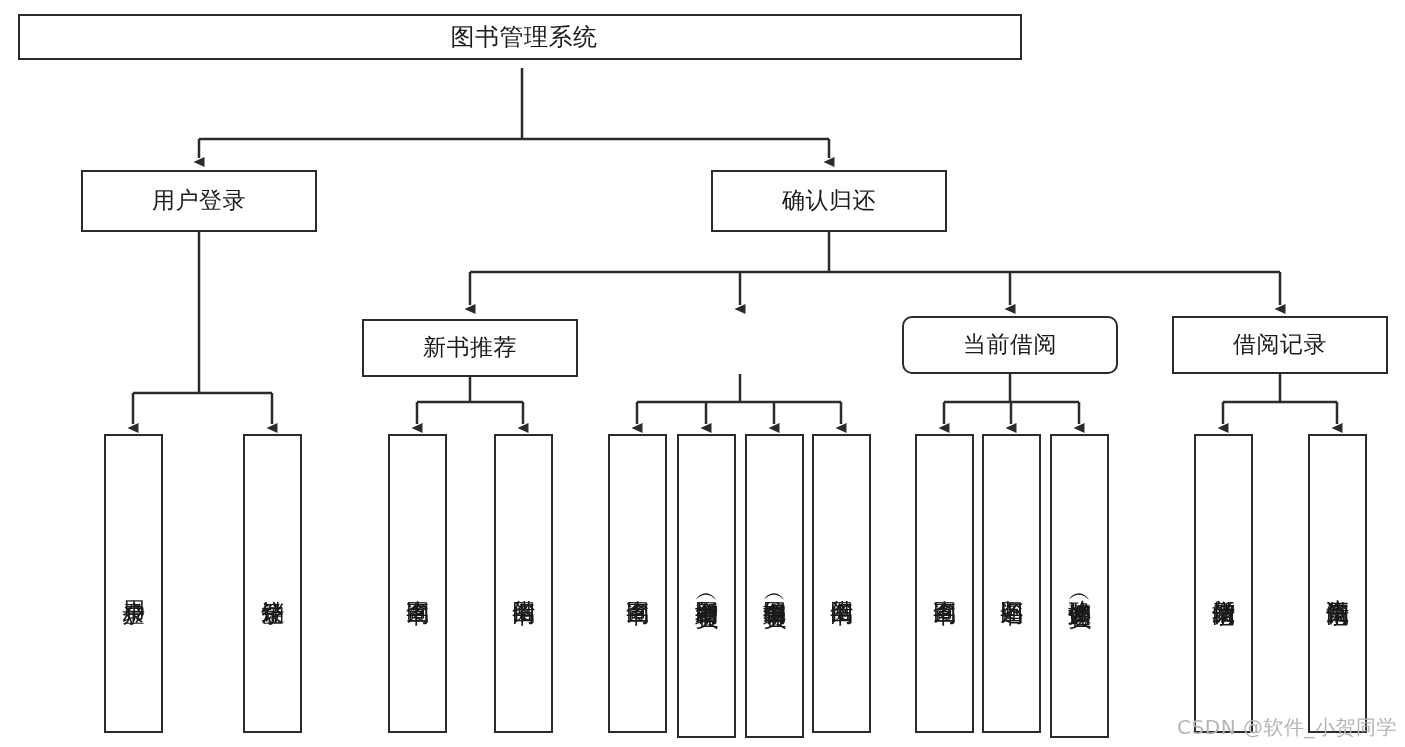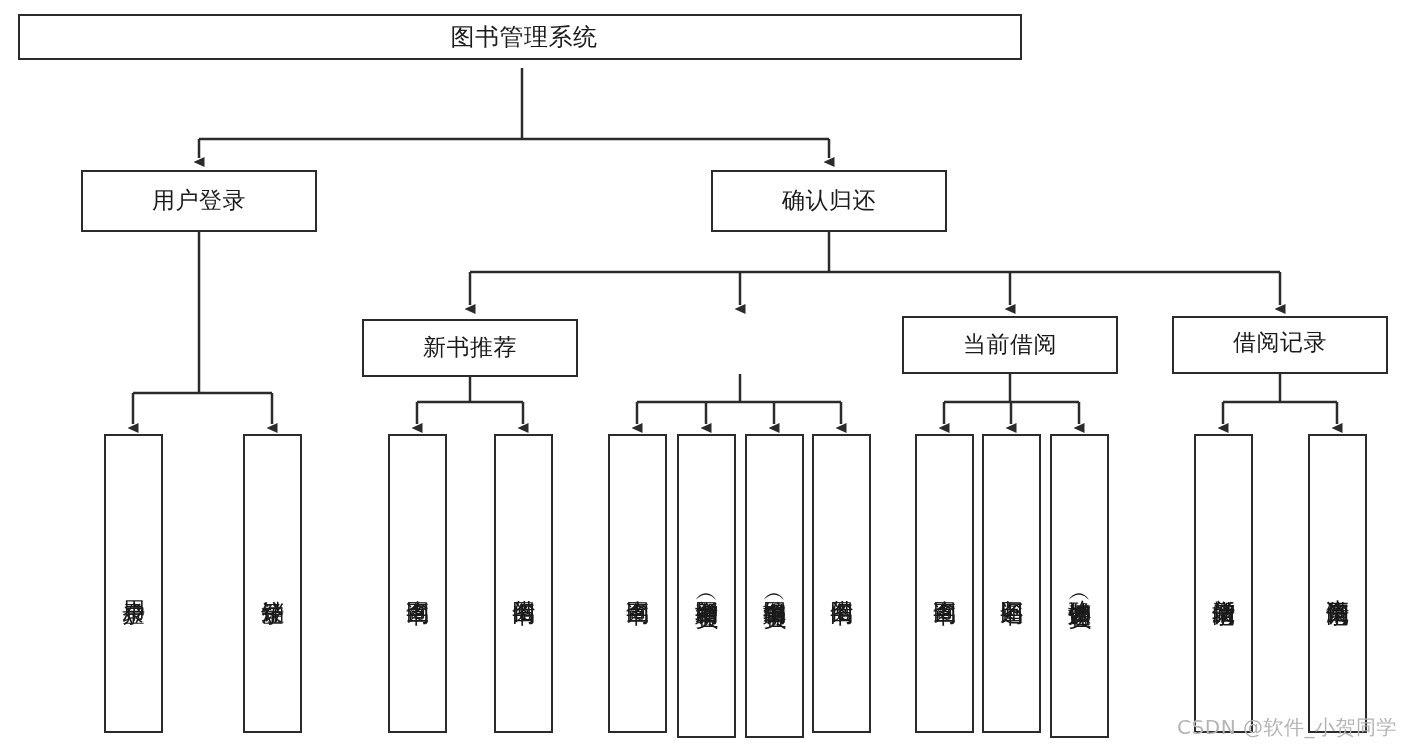--- a/index.html
+++ b/index.html
@@ -128,24 +128,24 @@
   <div class="node node-h" style="left:81px; top:170px; width:236px; height:62px;">
     <span>用户登录</span>
   </div>
   <div class="node node-h" style="left:711px; top:170px; width:236px; height:62px;">
     <span>确认归还</span>
   </div>
 
   <div class="node node-h" style="left:362px; top:319px; width:216px; height:58px;">
     <span>新书推荐</span>
   </div>
-  <div class="node node-h" style="left:902px; top:316px; width:216px; height:58px;">
+  <div class="node node-h" style="left:902px; top:316px; width:216px; height:58px;border-radius:10px;">
     <span>当前借阅</span>
   </div>
-  <div class="node node-h" style="left:1172px; top:316px; width:216px; height:58px;font-family:Liberation Mono, monospace;">
+  <div class="node node-h" style="left:1172px; top:316px; width:216px; height:58px;">
     <span>借阅记录</span>
   </div>
 
   <div class="node node-v" style="left:104px; top:434px; width:59px; height:299px;">
     <span class="vtext">用户登录</span>
   </div>
   <div class="node node-v" style="left:243px; top:434px; width:59px; height:299px;">
     <span class="vtext">注销登录</span>
   </div>
 

